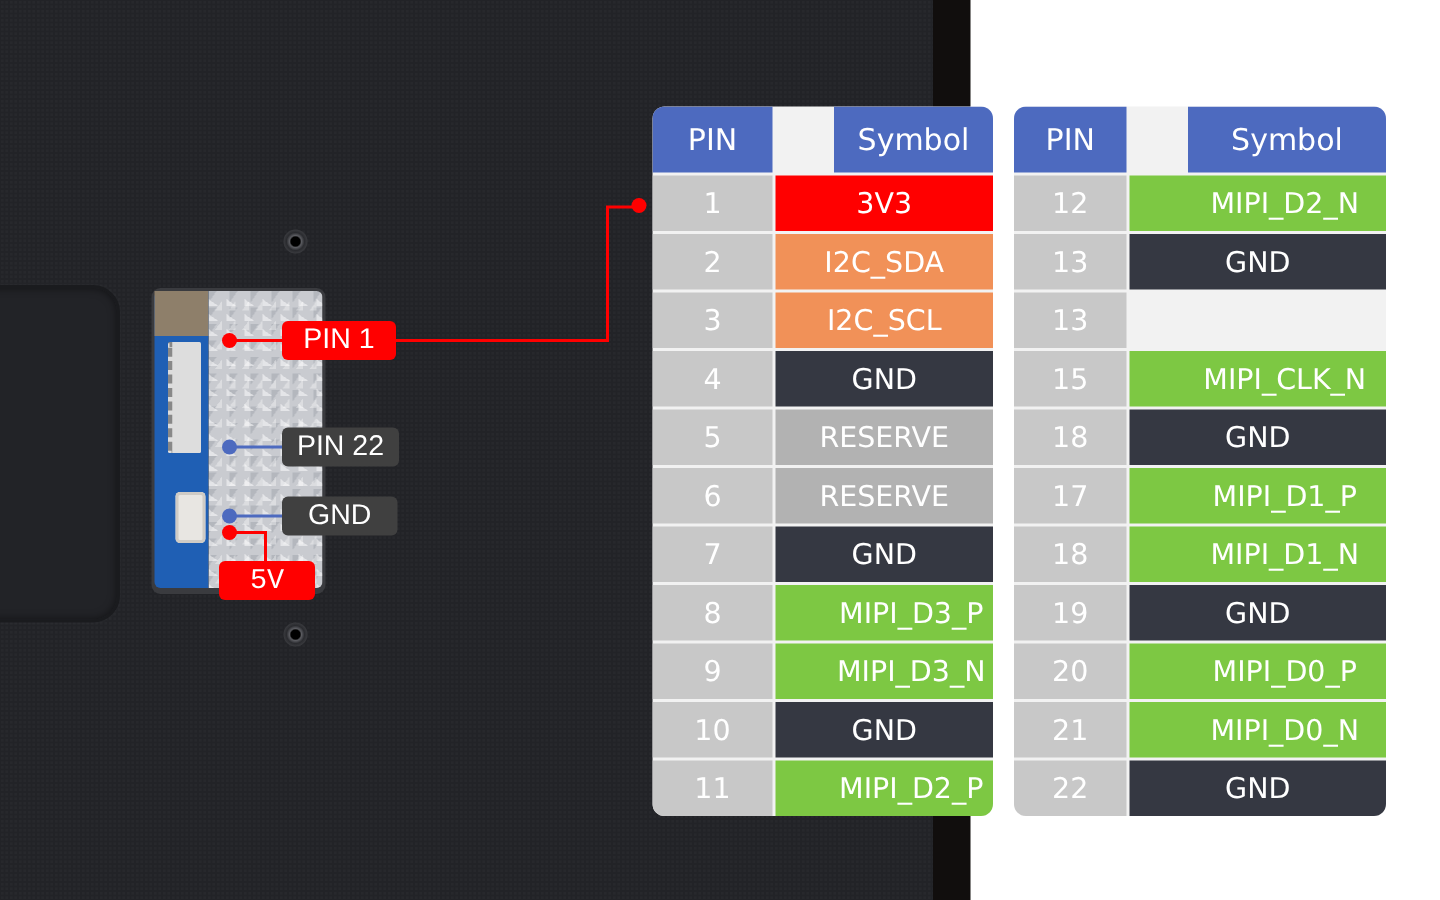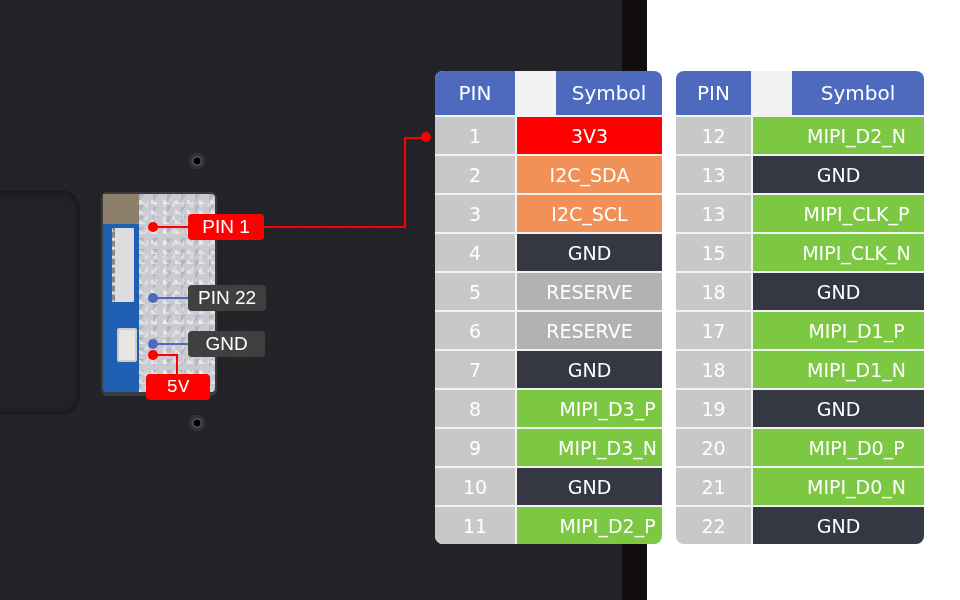--- a/index.html
+++ b/index.html
@@ -201,21 +201,20 @@
   <div class="trow">
       <div class="cell pin">12</div>
       <div class="cell sym c-mipi">MIPI_D2_N</div>
     </div>
   <div class="trow">
       <div class="cell pin">13</div>
       <div class="cell sym c-gnd">GND</div>
     </div>
   <div class="trow">
       <div class="cell pin">13</div>
-      <div class="cell sym c-mipi">MIPI_CLK_P</div>
     </div>
   <div class="trow">
       <div class="cell pin">15</div>
       <div class="cell sym c-mipi">MIPI_CLK_N</div>
     </div>
   <div class="trow">
       <div class="cell pin">18</div>
       <div class="cell sym c-gnd">GND</div>
     </div>
   <div class="trow">

